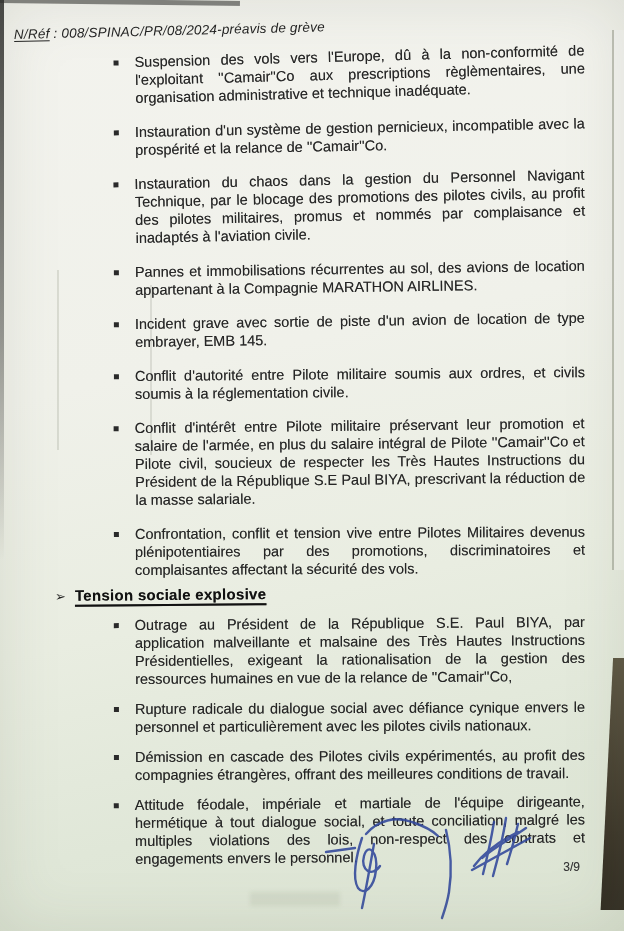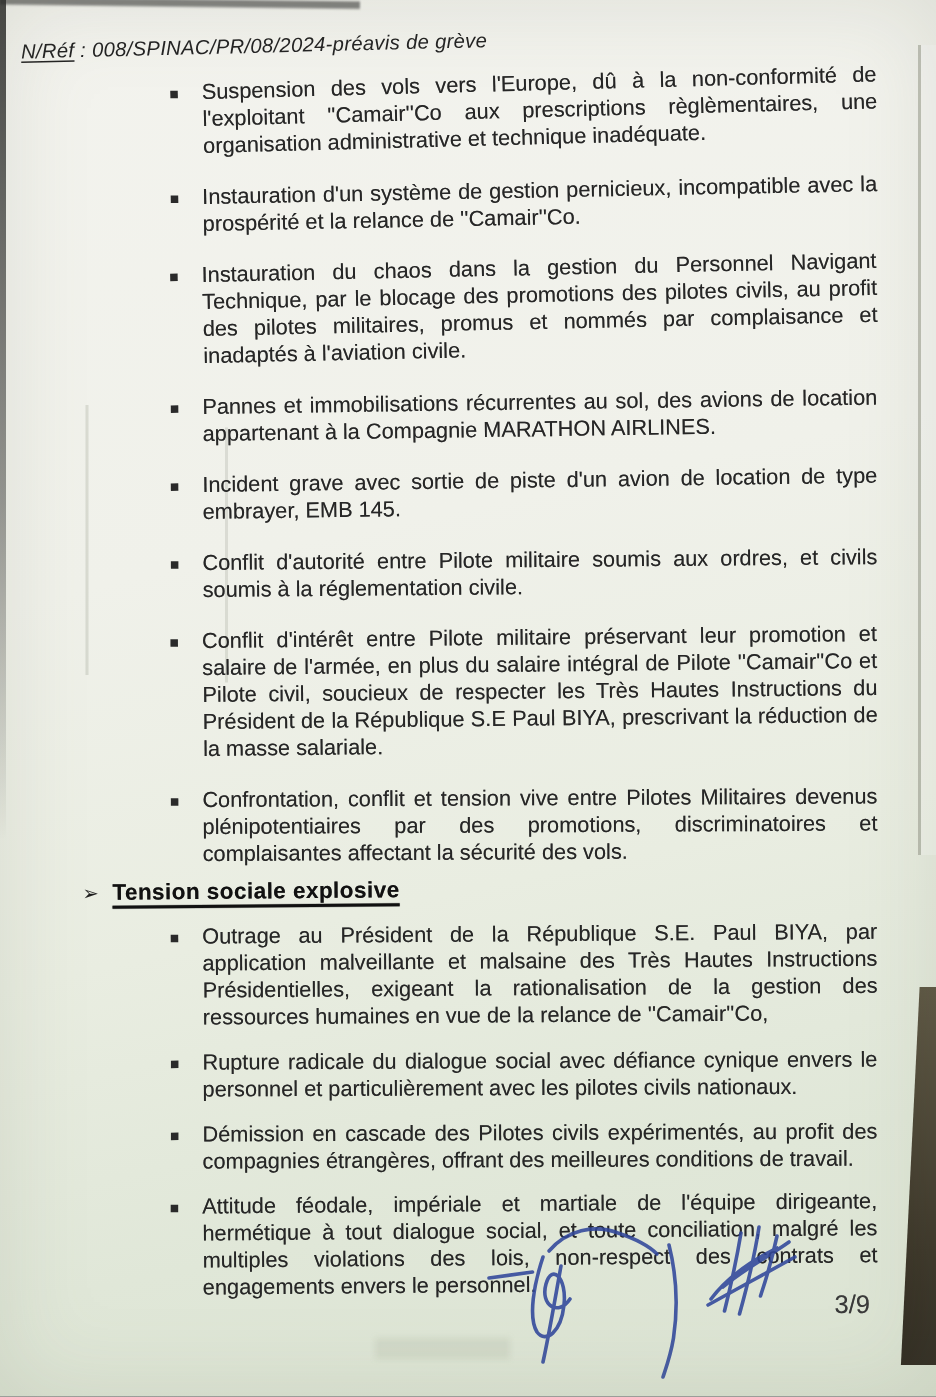--- a/index.html
+++ b/index.html
@@ -59,21 +59,21 @@
   ul.list-social li:nth-child(3){transform:rotate(-.25deg);}
   ul.list-social li:nth-child(4){transform:rotate(-.45deg);}
 
   .section-head{margin:8px 0 12px 55px;display:flex;align-items:baseline;gap:9px;
     transform:rotate(-.5deg);transform-origin:0 50%;}
   .section-marker{font-size:13px;color:#1e1e1e;}
   .section-title{font-size:15px;font-weight:bold;color:#111;
     text-decoration:underline;text-decoration-thickness:1.8px;text-underline-offset:3.5px;
     letter-spacing:.3px;text-shadow:0 0 .4px rgba(20,20,20,.6);}
 
-  .page-number{position:absolute;right:44px;top:860px;font-size:17px;color:#3a3a3a;z-index:3;
+  .page-number{position:absolute;right:44px;top:860px;font-size:12px;color:#3a3a3a;z-index:3;
     text-shadow:0 0 .4px rgba(40,40,40,.5);}
 
   .signature{position:absolute;left:322px;top:804px;width:248px;height:122px;z-index:6;pointer-events:none;}
 </style>
 </head>
 <body>
 
 <div class="page">
 
   <div class="edge-left"></div>

